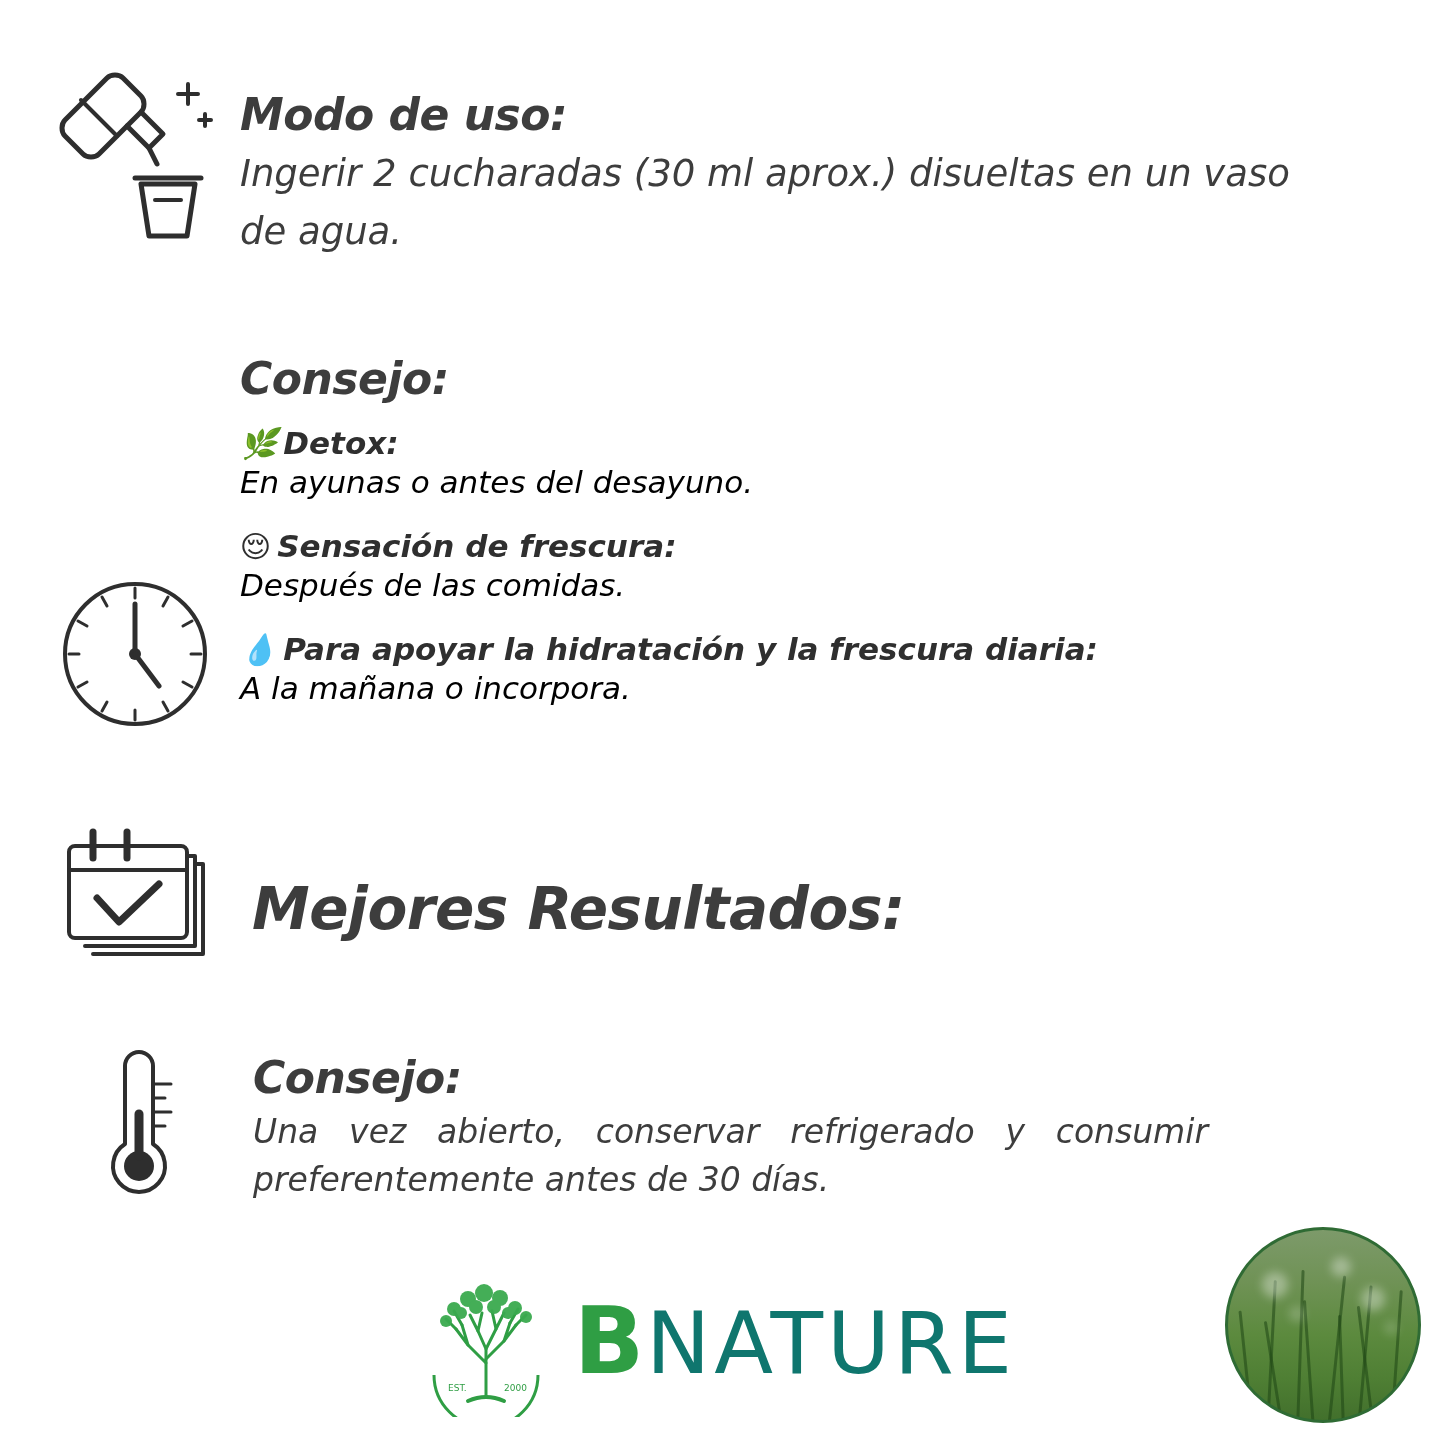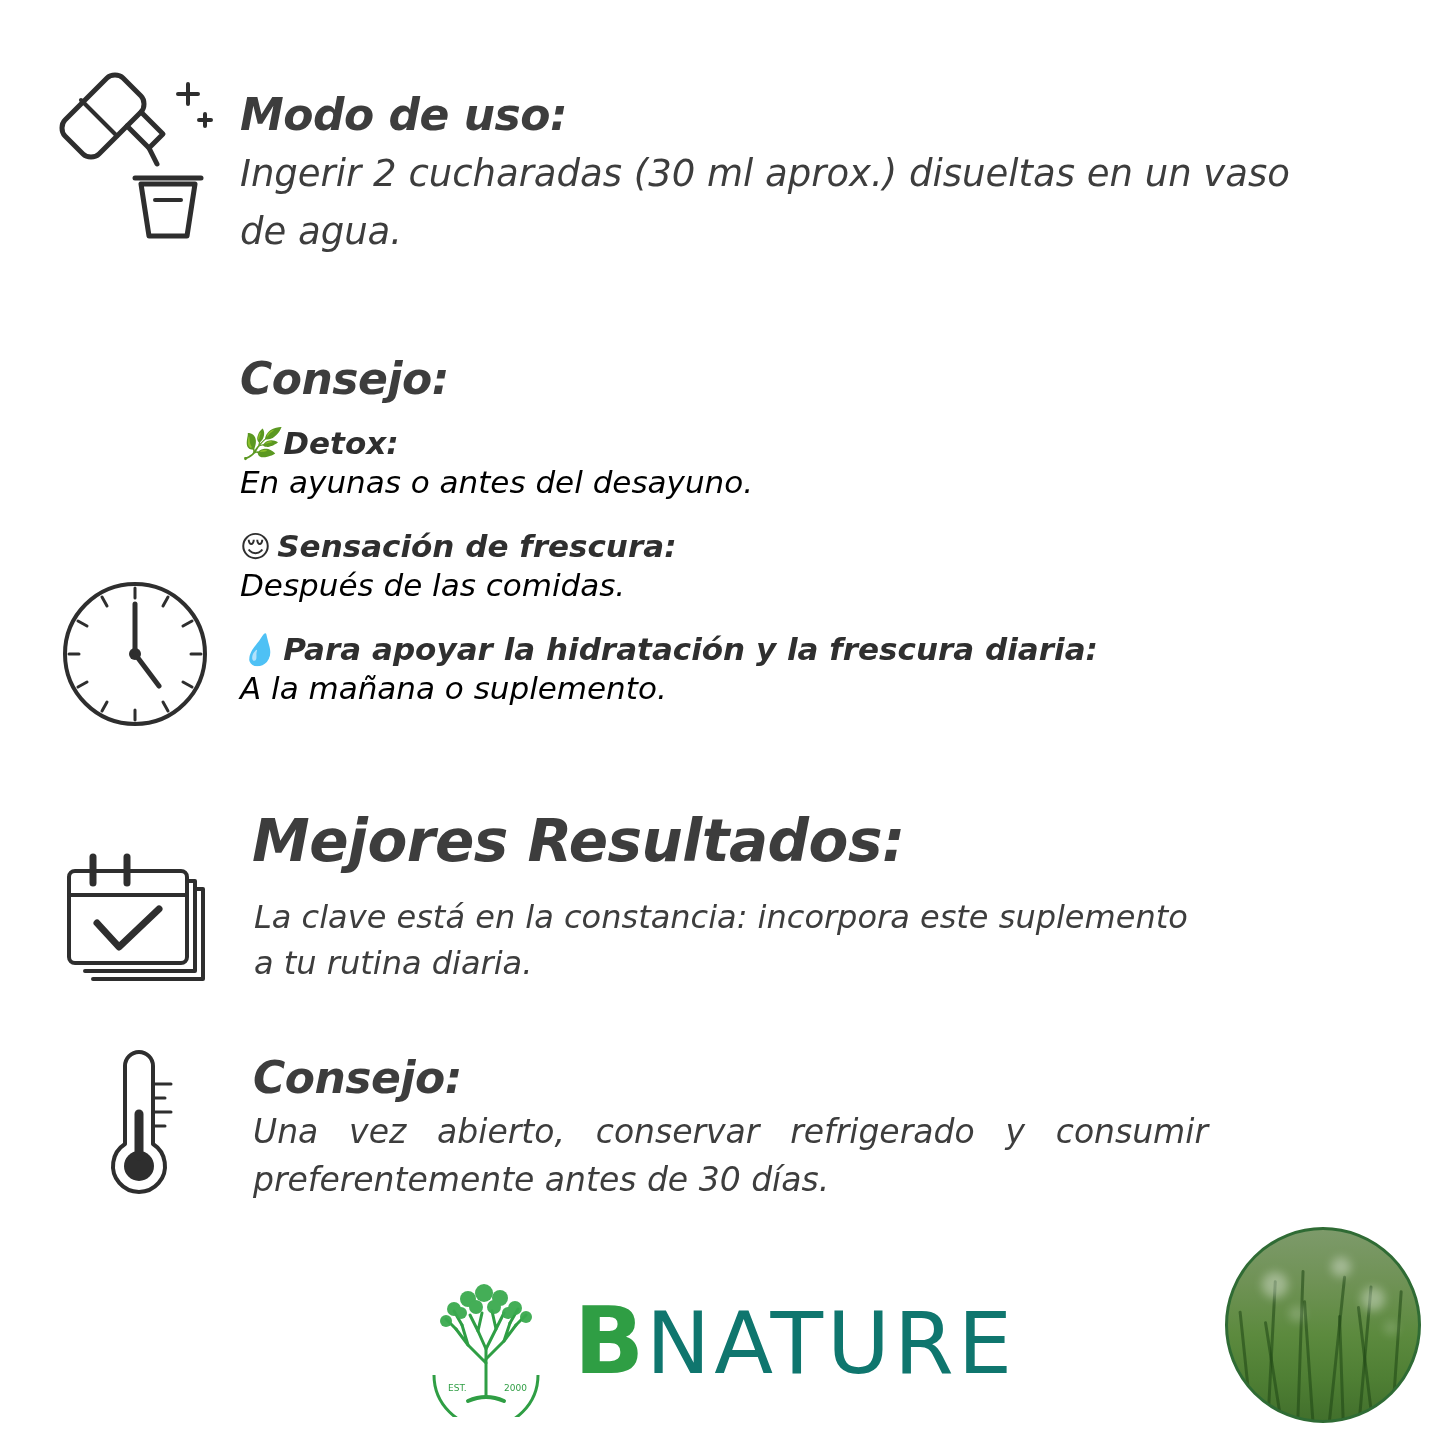--- a/index.html
+++ b/index.html
@@ -273,42 +273,41 @@
           <span>Sensación de frescura:</span>
         </div>
         <div class="sub-desc">Después de las comidas.</div>
       </div>
 
       <div class="sub-block">
         <div class="sub-title">
           <span class="sub-emoji">💧</span>
           <span>Para apoyar la hidratación y la frescura diaria:</span>
         </div>
-        <div class="sub-desc">A la mañana o suplemento.</div>
+        <div class="sub-desc">A la mañana o incorpora.</div>
       </div>
     </div>
   </div>
 
   <div class="section" id="sec-mejores">
     <div class="icon-col">
       <span>
         <svg width="160" height="140" viewBox="0 0 160 140" fill="none" stroke="#2e2e2e" stroke-width="4" stroke-linecap="round" stroke-linejoin="round">
           <rect x="14" y="24" width="118" height="92" rx="6"></rect>
           <path d="M132 34 L140 34 L140 124 L30 124"></path>
           <path d="M140 42 L148 42 L148 132 L38 132"></path>
           <path d="M14 48 L132 48"></path>
           <path d="M38 10 L38 36" stroke-width="7"></path>
           <path d="M72 10 L72 36" stroke-width="7"></path>
           <path d="M42 76 L64 100 L104 62" stroke-width="7"></path>
         </svg>
       </span>
     </div>
     <div class="text-col">
       <div class="heading">Mejores Resultados:</div>
-      <div class="body-text">La clave está en la constancia: incorpora este suplemento a tu rutina diaria.</div>
     </div>
   </div>
 
   <div class="section" id="sec-consejo">
     <div class="icon-col">
       <span>
         <svg width="120" height="160" viewBox="0 0 120 160" fill="none" stroke="#2e2e2e" stroke-width="4" stroke-linecap="round" stroke-linejoin="round">
           <path d="M50 22 a14 14 0 0 1 28 0 v78 a26 26 0 1 1 -28 0 Z"></path>
           <circle cx="64" cy="122" r="15" fill="#2e2e2e" stroke="none"></circle>
           <path d="M64 70 L64 112" stroke-width="9"></path>

